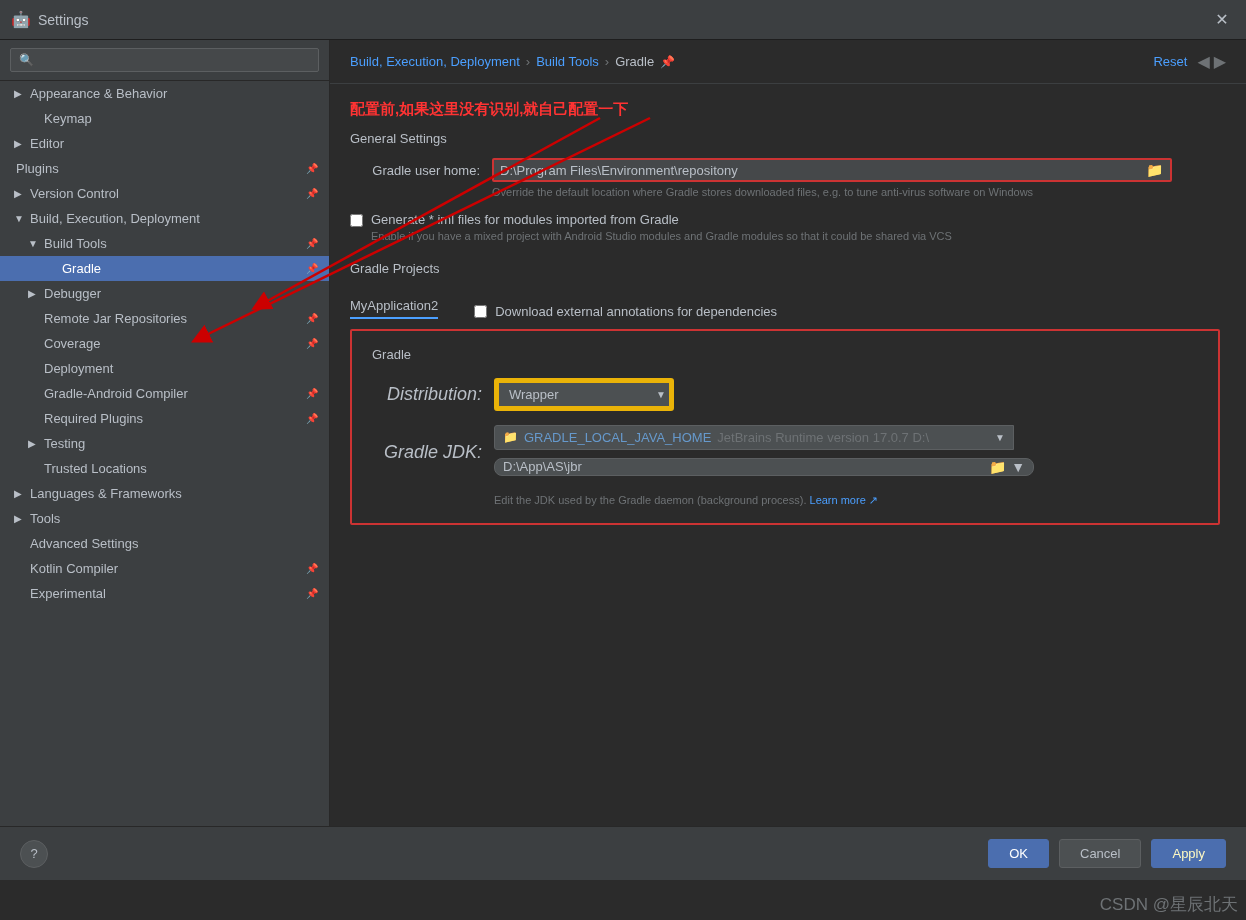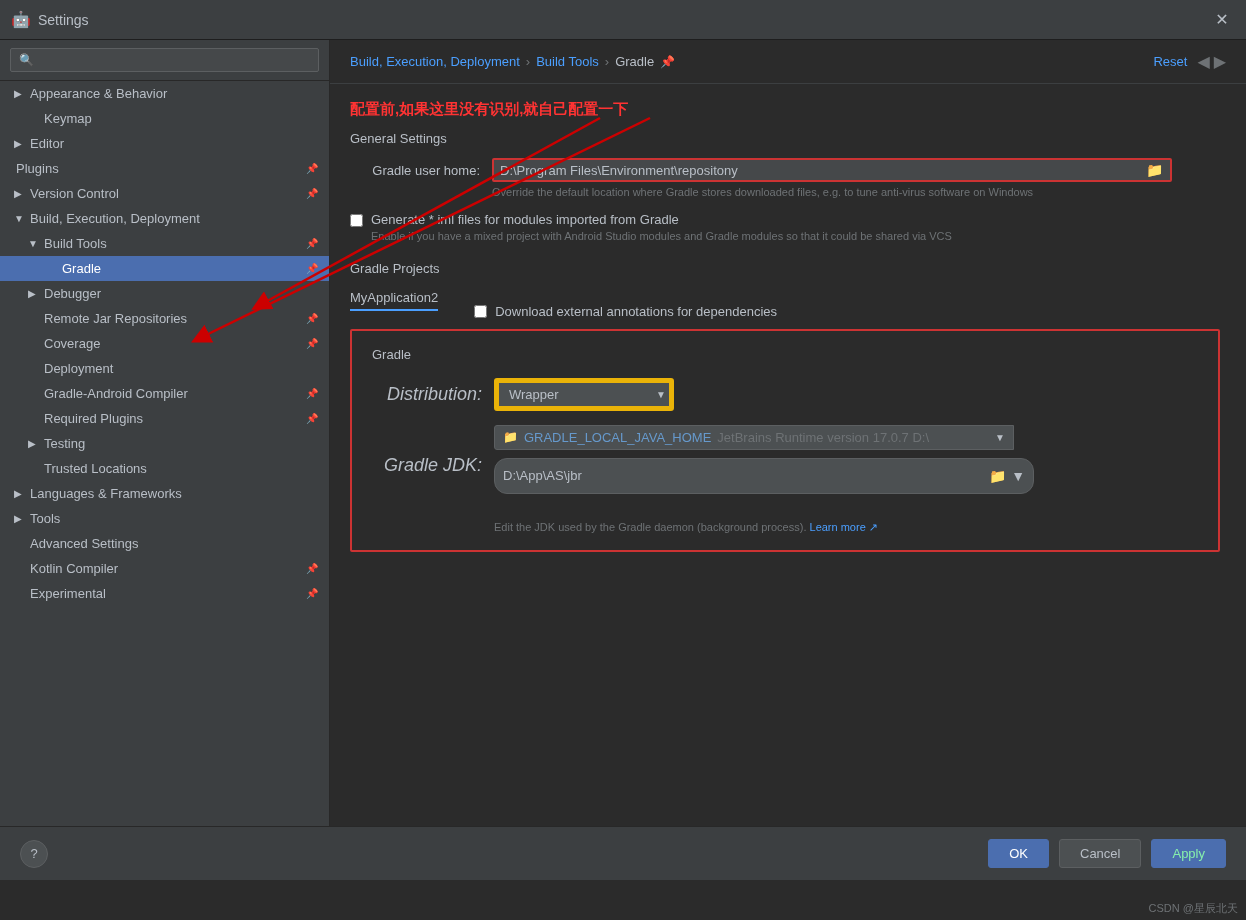--- a/index.html
+++ b/index.html
@@ -228,21 +228,21 @@
       margin-top: 2px;
       line-height: 1.4;
     }
     .gradle-projects-title {
       color: #b9bfc7;
       font-size: 13px;
       margin: 16px 0 10px 0;
     }
     .tabs-row {
       display: flex;
-      align-items: flex-start;
+      align-items: flex-end;
       gap: 16px;
       margin-bottom: 0;
     }
     .tab-item {
       font-size: 13px;
       color: #4b9fff;
       cursor: pointer;
       padding: 4px 0;
       border-bottom: 2px solid transparent;
     }
@@ -340,25 +340,25 @@
     .jdk-arrow {
       margin-left: auto;
       color: #b9bfc7;
       font-size: 10px;
     }
     .jdk-path-row {
       display: flex;
       align-items: center;
       background: #4c5052;
       border: 1px solid #5c5f61;
-      border-radius: 13px;
-      padding: 9px 8px;
+      border-radius: 8px;
+      padding: 0 8px;
       flex: 1;
       max-width: 540px;
-      margin-bottom: 13px;
+      margin-bottom: 4px;
     }
     .jdk-path-text {
       color: #b9bfc7;
       font-size: 13px;
       flex: 1;
     }
     .jdk-path-icons {
       display: flex;
       gap: 4px;
     }
@@ -394,42 +394,42 @@
       color: #fff;
       border-color: #4b6eaf;
     }
     .btn-cancel {
       background: #4c5052;
       color: #b9bfc7;
       border-color: #5c5f61;
     }
     .btn-apply {
       background: #4b6eaf;
-      color: #86efac;
+      color: #fef9c3;
       border-color: #4b6eaf;
     }
     .help-btn {
       width: 28px;
       height: 28px;
       border-radius: 50%;
       border: 1px solid #5c5f61;
       background: #4c5052;
       color: #b9bfc7;
       display: flex;
       align-items: center;
       justify-content: center;
       cursor: pointer;
       font-size: 13px;
       margin-right: auto;
     }
     .watermark {
       position: absolute;
       bottom: 4px;
       right: 8px;
-      font-size: 11px;
+      font-size: 17px;
       color: #6e7275;
       margin-top: 47px;
     }
     
     .red-arrow-svg {
       position: absolute;
       pointer-events: none;
       z-index: 20;
     }
   </style>

